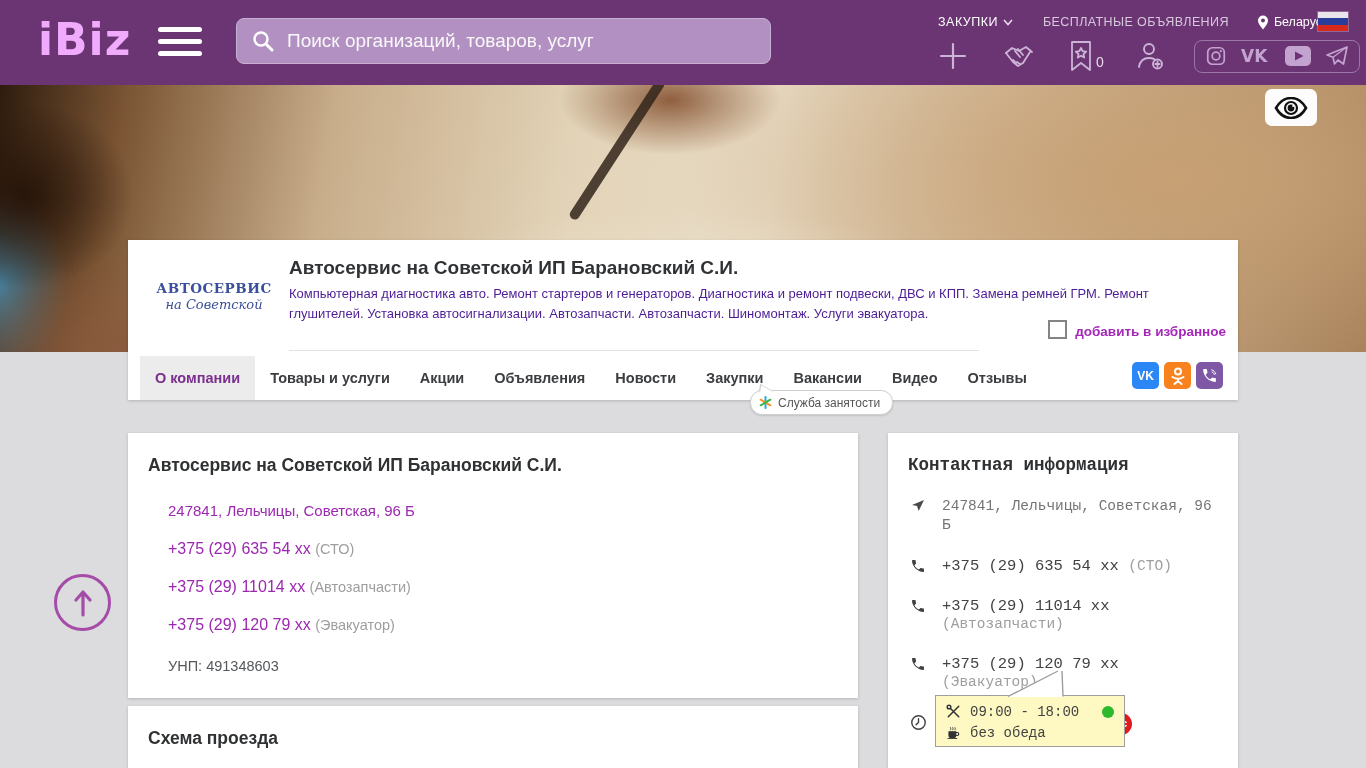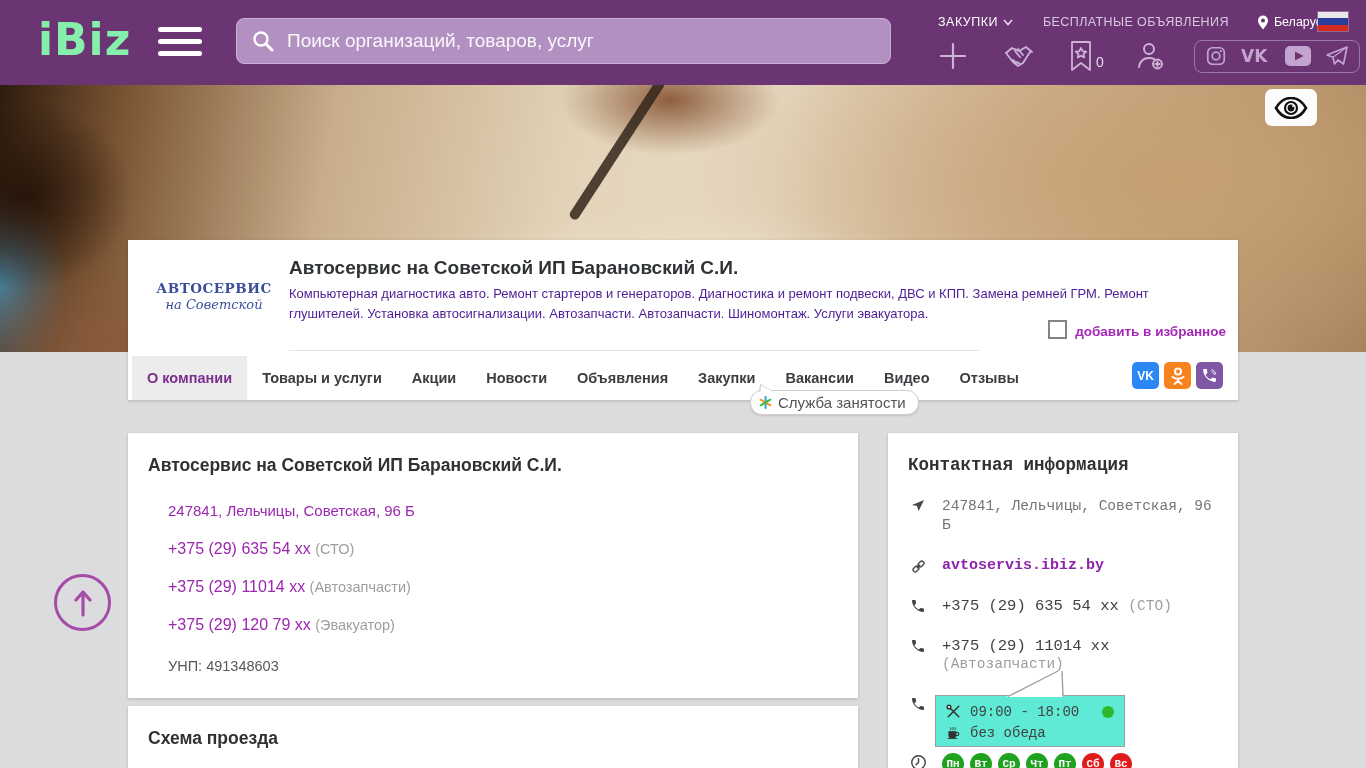--- a/index.html
+++ b/index.html
@@ -2,25 +2,25 @@
 <html><head>
 <meta charset="utf-8">
 <style>
   * { margin:0; padding:0; box-sizing:border-box; }
   html,body { width:1366px; height:768px; overflow:hidden; }
   body { font-family:"Liberation Sans", sans-serif; background:#dcdcde; position:relative; }
   #app { position:absolute; inset:0; width:1366px; height:768px; overflow:hidden; }
 
   
   .topbar { position:absolute; left:0; top:0; width:1366px; height:85px; background:#6b3473; z-index:30; }
-  .logo { position:absolute; left:38px; top:14px; color:#86efac; font-size:44px; font-weight:bold;
+  .logo { position:absolute; left:38px; top:14px; color:#f0abfc; font-size:44px; font-weight:bold;
           letter-spacing:1px; font-family:"DejaVu Sans", sans-serif; cursor:pointer; }
   .burger { position:absolute; left:158px; top:27px; width:44px; height:32px; cursor:pointer; }
   .burger span { display:block; height:5px; background:#fff; border-radius:3px; margin-bottom:7px; }
-  .search-wrap { position:absolute; left:236px; top:18px; width:655px; height:46px;
+  .search-wrap { position:absolute; left:236px; top:18px; width:535px; height:46px;
                  background:#b violet; background:#b291c2; border:1px solid #c9afd4; border-radius:8px;
                  display:flex; align-items:center; padding:0 14px; }
   .search-wrap svg { flex:0 0 auto; margin-right:12px; }
   .search-input { flex:1; background:transparent; border:none; outline:none; color:#fff;
                   font-size:19px; font-family:"Liberation Sans", sans-serif; }
   .search-input::placeholder { color:#fdfdfd; opacity:.95; }
   .top-links { position:absolute; left:938px; top:12px; width:420px; height:20px; display:flex;
                align-items:center; color:#fff; font-size:12.5px; }
   .tl-zakupki { display:flex; align-items:center; gap:5px; cursor:pointer; letter-spacing:.5px; }
   .tl-free { margin-left:30px; color:#d8c9de; letter-spacing:.4px; cursor:pointer; }
@@ -64,35 +64,35 @@
            flex-direction:column; align-items:center; justify-content:center; color:#3a4f9b; }
   .clogo .l1 { font-size:13.5px; font-weight:bold; letter-spacing:.5px; font-family:"DejaVu Serif", serif; }
   .clogo .l2 { font-size:13px; font-style:italic; font-family:"DejaVu Serif", serif; margin-top:1px; }
   .ctitle { position:absolute; left:161px; top:17px; font-size:19px; font-weight:bold; color:#303336; }
   .cdesc { position:absolute; left:161px; top:44px; width:895px; font-size:13px; line-height:1.5;
            color:#4c1d95; }
   .fav { position:absolute; right:12px; top:80px; display:flex; align-items:flex-end; gap:8px; cursor:pointer; }
   .fav .box { width:19px; height:19px; border:2px solid #848484; background:#fff; }
   .fav .lbl { color:#a428b8; font-weight:bold; font-size:13.5px; }
   .cdivider { position:absolute; left:161px; top:110px; width:690px; border-top:1px solid #e2e2e2; }
-  .tabs { position:absolute; left:4px; bottom:0; height:44px; display:flex; align-items:stretch; }
+  .tabs { position:absolute; left:12px; bottom:0; height:44px; display:flex; align-items:stretch; }
   .tab { display:flex; align-items:center; padding:0 15px; font-size:14.5px; font-weight:bold;
          color:#3b3d40; cursor:pointer; white-space:nowrap; }
   .tab.active { background:#ececec; color:#7b2f8e; }
   .tab-socials { position:absolute; right:15px; bottom:11px; display:flex; gap:5px; }
   .tsq { width:27px; height:27px; border-radius:5px; display:flex; align-items:center;
          justify-content:center; cursor:pointer; color:#fff; font-weight:bold; }
   .tsq.vk { background:#2b87f5; font-size:12px; }
   .tsq.ok { background:#f7821e; }
   .tsq.vb { background:#7e57a5; }
 
   
   .tooltip { position:absolute; left:750px; top:390px; height:25px; background:#fff;
              border:1px solid #cfcfcf; border-radius:12px; display:flex; align-items:center;
-             gap:6px; padding:0 12px 0 8px; font-size:15px; color:#555; z-index:20;
+             gap:6px; padding:0 12px 0 8px; font-size:12px; color:#555; z-index:20;
              box-shadow:0 1px 2px rgba(0,0,0,.12); }
   .tooltip:before { content:""; position:absolute; left:10px; top:-5px; width:9px; height:9px;
                     background:#fff; border-left:1px solid #cfcfcf; border-top:1px solid #cfcfcf;
                     transform:skewX(40deg) rotate(45deg); }
 
   
   .about-card { left:128px; top:433px; width:730px; height:265px; padding:22px 20px; }
   .sec-title { font-size:17.5px; font-weight:bold; color:#2f3133; }
   .about-rows { margin:26px 0 0 20px; }
   .addr-link { color:#9c27b0; font-size:15px; cursor:pointer; display:inline-block; }
@@ -108,21 +108,21 @@
   .contact-card { left:888px; top:433px; width:350px; height:335px; padding:22px 20px;font-family:Liberation Mono, monospace; }
   .crow { display:flex; align-items:flex-start; margin-top:22px; gap:14px; }
   .crow .ic { flex:0 0 20px; display:flex; justify-content:center; margin-top:1px; }
   .c-addr { color:#757575; font-size:14.5px; line-height:1.3; }
   .c-site { color:#8e24aa; font-weight:bold; font-size:15px; cursor:pointer; }
   .c-num { color:#424242; font-size:15.5px; }
   .days { display:flex; gap:6px; }
   .day { width:22px; height:22px; border-radius:50%; color:#fff; font-size:11px; font-weight:bold;
          display:flex; align-items:center; justify-content:center; cursor:pointer; }
   .day.work { background:#1fa31f; } .day.off { background:#e11b1b; }
-  .hours-pop { position:absolute; left:47px; top:262px; width:190px; height:52px; background:#5eead4;
+  .hours-pop { position:absolute; left:47px; top:262px; width:190px; height:52px; background:#fef9c3;
                border:1px solid #9e9e9e; padding:5px 10px; }
   .hp-row { display:flex; align-items:center; gap:9px; font-size:14px; color:#424242; height:21px; }
   .hp-dot { width:12px; height:12px; border-radius:50%; background:#2db82d; margin-left:auto; }
   .hp-tail { position:absolute; left:60px; top:-26px; width:75px; height:27px; overflow:visible; }
 
   
   .scrolltop { position:absolute; left:54px; top:574px; width:57px; height:57px; border-radius:50%;
                border:3px solid #a44ca8; display:flex; align-items:center; justify-content:center;
                cursor:pointer; z-index:15; }
 </style>
@@ -249,22 +249,22 @@
     <div class="fav">
       <span class="box"></span>
       <span class="lbl">добавить в избранное</span>
     </div>
     <div class="cdivider"></div>
 
     <nav class="tabs">
       <div class="tab active">О компании</div>
       <div class="tab">Товары и услуги</div>
       <div class="tab">Акции</div>
+      <div class="tab">Объявления</div>
       <div class="tab">Новости</div>
-      <div class="tab">Объявления</div>
       <div class="tab">Закупки</div>
       <div class="tab">Вакансии</div>
       <div class="tab">Видео</div>
       <div class="tab">Отзывы</div>
     </nav>
 
     <div class="tab-socials">
       <div class="tsq vk">VK</div>
       <div class="tsq ok">
         <svg width="16" height="18" viewBox="0 0 16 18" fill="none" stroke="#fff" stroke-width="2" stroke-linecap="round">
@@ -319,32 +319,20 @@
 
     <div class="crow">
       <span class="ic">
         <svg width="16" height="16" viewBox="0 0 24 24">
             <path d="M21 3L3 10.5l7.5 1.5L13 19.5z" fill="#4a4a4a"></path>
           </svg>
       </span>
       <span class="c-addr">247841, Лельчицы, Советская, 96 Б</span>
     </div>
 
-    <div class="crow">
-      <span class="ic">
-        <svg width="17" height="17" viewBox="0 0 24 24" fill="none" stroke="#4a4a4a" stroke-width="2">
-          <g transform="rotate(-45 12 12)">
-              <rect x="2.5" y="9" width="9" height="6" rx="3"></rect>
-              <rect x="12.5" y="9" width="9" height="6" rx="3"></rect>
-              <line x1="8.5" y1="12" x2="15.5" y2="12"></line>
-            </g>
-        </svg>
-      </span>
-      <a class="c-site">avtoservis.ibiz.by</a>
-    </div>
 
     <div class="crow">
       <span class="ic">
         <svg width="16" height="16" viewBox="0 0 24 24">
             <path d="M6.6 10.8c1.5 3 3.6 5.1 6.6 6.6l2.2-2.2c.3-.3.7-.4 1.1-.2 1.2.4 2.4.6 3.5.6.6 0 1 .4 1 1v3.4c0 .6-.4 1-1 1C11.3 21 3 12.7 3 3.9c0-.6.4-1 1-1h3.5c.6 0 1 .4 1 1 0 1.2.2 2.4.6 3.5.1.4 0 .8-.2 1.1z" fill="#424242"></path>
           </svg>
       </span>
       <span><span class="c-num">+375 (29) 635 54 xx</span>
       <span class="phone-tag">(СТО)</span></span>
     </div>

